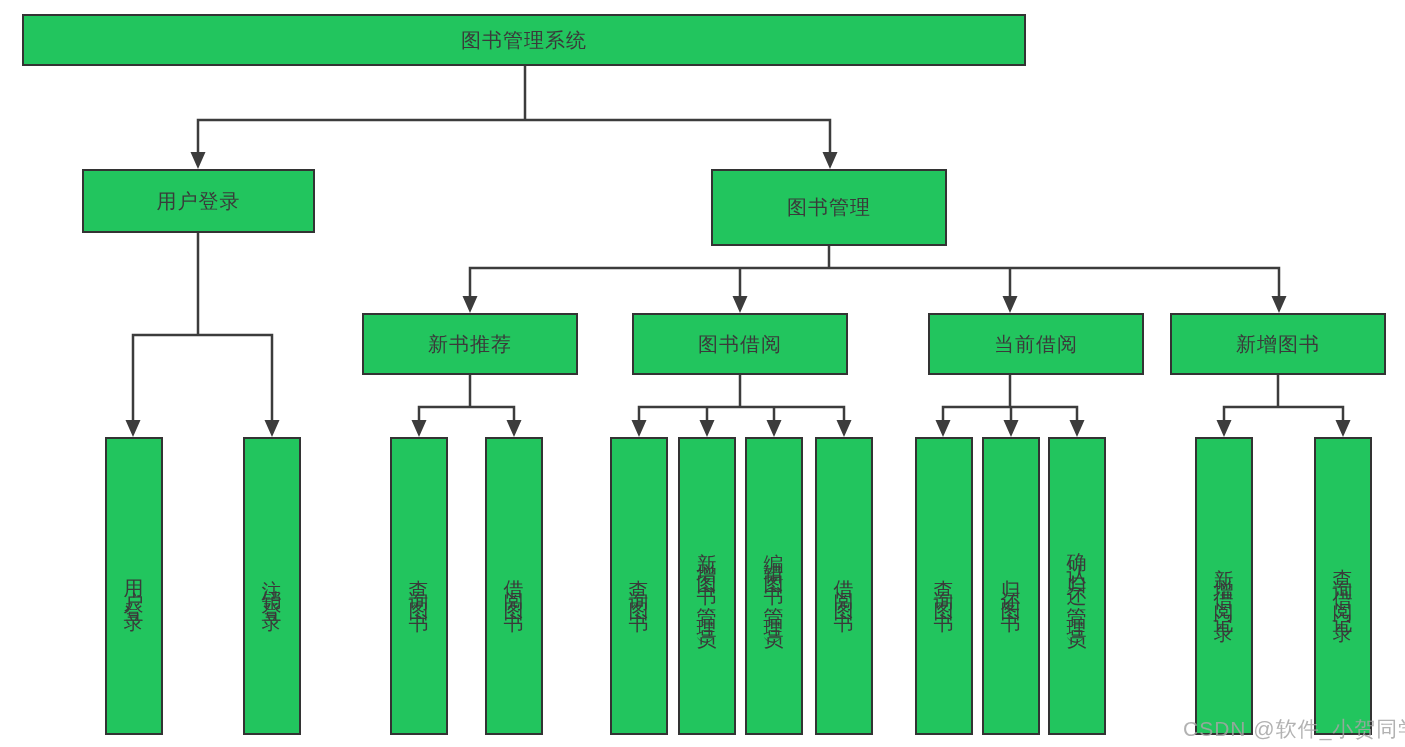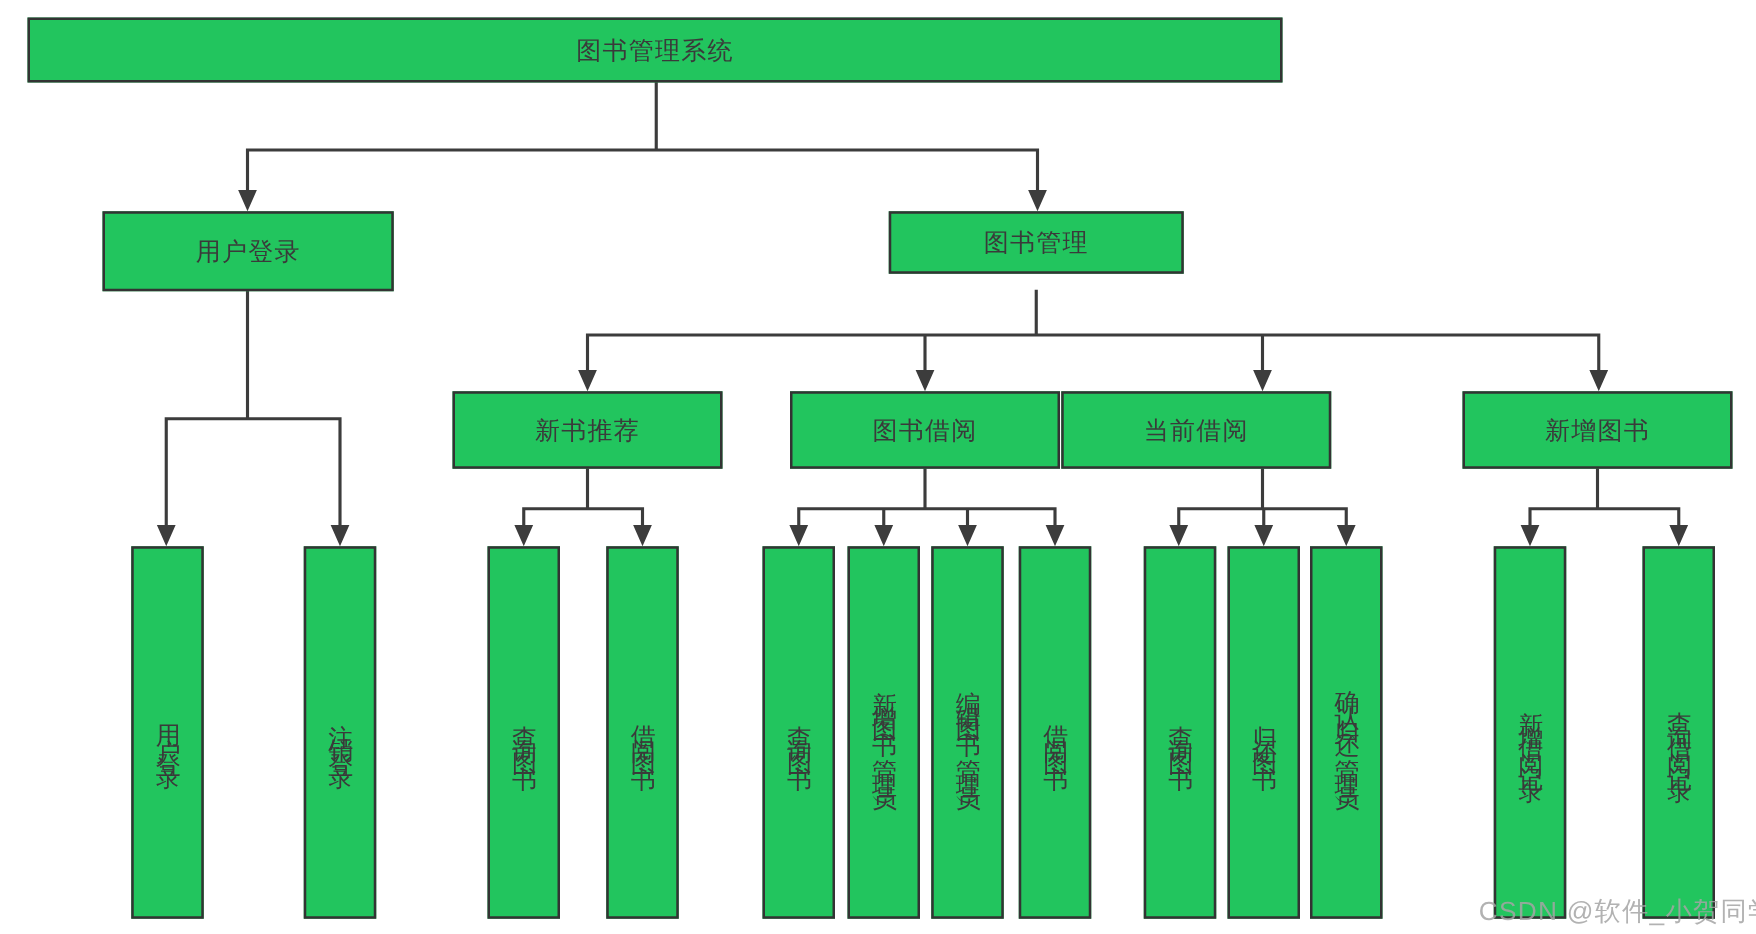--- a/index.html
+++ b/index.html
@@ -24,25 +24,25 @@
     box-sizing: border-box;
     display: flex;
     align-items: center;
     justify-content: center;
     z-index: 2;
     color: #3a3a3a;
   }
   .hnode { font-size: 20px; letter-spacing: 1px; }
   .node-root   { left: 22px;   top: 14px;  width: 1004px; height: 52px; }
   .node-login  { left: 82px;   top: 169px; width: 233px;  height: 64px; }
-  .node-mgmt   { left: 711px;  top: 169px; width: 236px;  height: 50px; }
+  .node-mgmt   { left: 711px;  top: 169px; width: 236px;  height: 77px; }
   .node-l3     { top: 313px; width: 216px; height: 62px; }
   .node-newbooks { left: 362px; }
   .node-borrow   { left: 632px; }
-  .node-current  { left: 849px; }
+  .node-current  { left: 928px; }
   .node-records  { left: 1170px; }
   .leaf {
     top: 437px;
     width: 58px;
     height: 298px;
   }
   .leaf .vtext {
     writing-mode: vertical-rl;
     font-size: 20px;
     letter-spacing: 11px;

